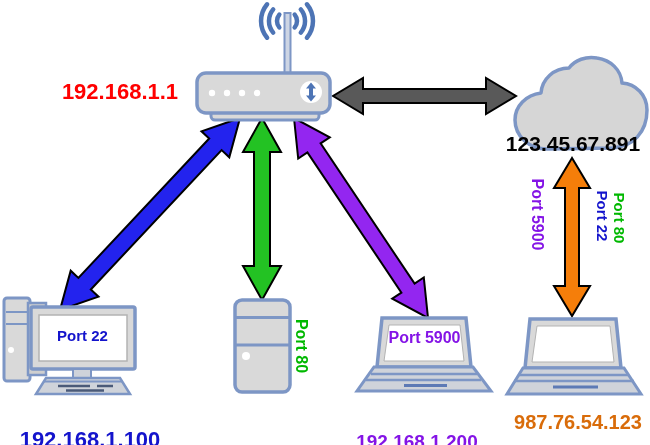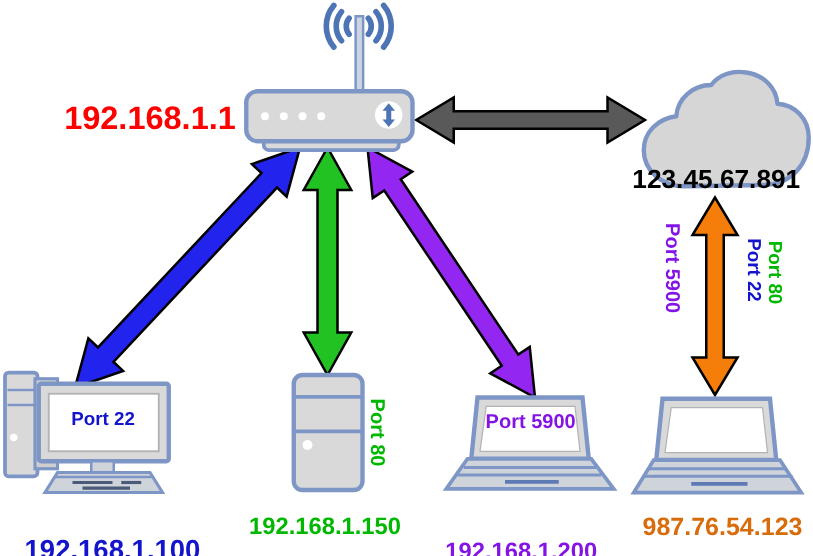--- a/index.html
+++ b/index.html
@@ -13,21 +13,21 @@
     line-height:1.1;white-space:nowrap;
   }
   .rot{transform:rotate(90deg);}
   .c-red{color:#ff0000;}
   .c-blue{color:#1414cc;}
   .c-green{color:#00b800;}
   .c-purple{color:#8414e6;}
   .c-orange{color:#d96c0a;}
   .c-black{color:#000000;}
 
-  .router-ip{left:30px;top:80px;width:180px;font-size:26px;}
+  .router-ip{left:30px;top:80px;width:180px;font-size:22px;}
   .cloud-ip{left:493px;top:132px;width:160px;font-size:21px;}
   .desktop-port{left:38px;top:328px;width:89px;font-size:15px;}
   .server-port{left:261px;top:337px;width:80px;height:18px;font-size:16px;}
   .laptop-port{left:379px;top:329px;width:91px;font-size:16px;}
   .wan-vnc{left:491px;top:206px;width:92px;height:17px;font-size:16px;}
   .wan-ssh{left:567px;top:208px;width:70px;height:16px;font-size:15px;}
   .wan-http{left:584px;top:210px;width:70px;height:16px;font-size:15px;}
   .ip-desktop{left:10px;top:428px;width:160px;font-size:22px;}
   .ip-server{left:180px;top:412px;width:160px;font-size:19px;}
   .ip-laptop{left:337px;top:432px;width:160px;font-size:19px;}
@@ -119,16 +119,15 @@
 
   <div class="label desktop-port c-blue">Port 22</div>
   <div class="label server-port rot c-green">Port 80</div>
   <div class="label laptop-port c-purple">Port 5900</div>
 
   <div class="label wan-vnc rot c-purple">Port 5900</div>
   <div class="label wan-ssh rot c-blue">Port 22</div>
   <div class="label wan-http rot c-green">Port 80</div>
 
   <div class="label ip-desktop c-blue">192.168.1.100</div>
-  <div class="label ip-server c-green">192.168.1.150</div>
   <div class="label ip-laptop c-purple">192.168.1.200</div>
   <div class="label ip-remote c-orange">987.76.54.123</div>
 </div>
 
 </body></html>

